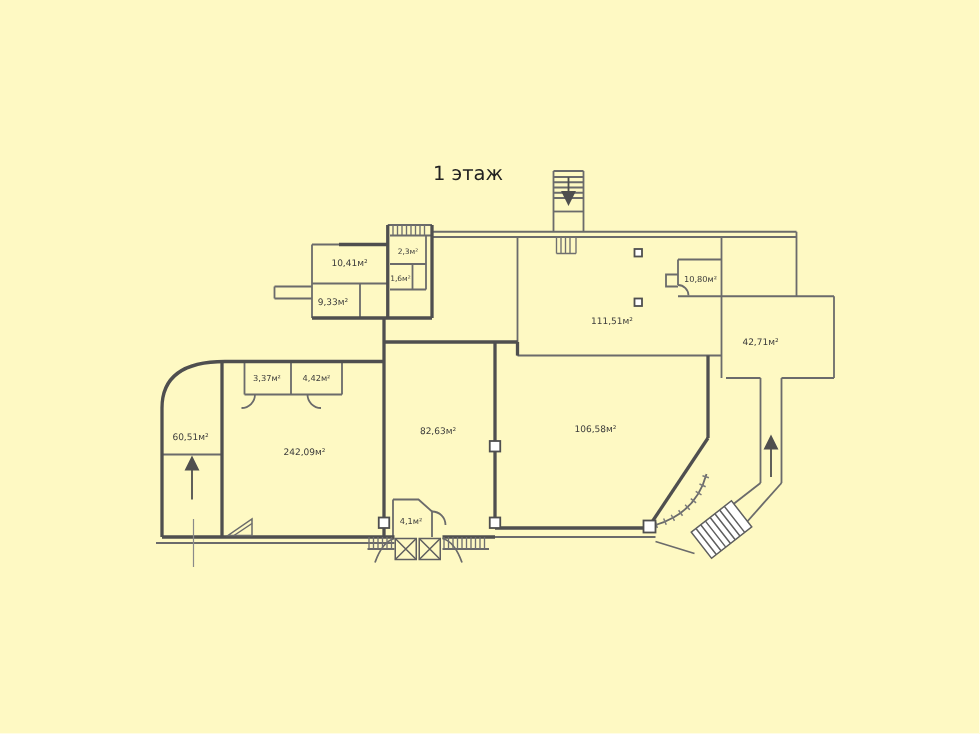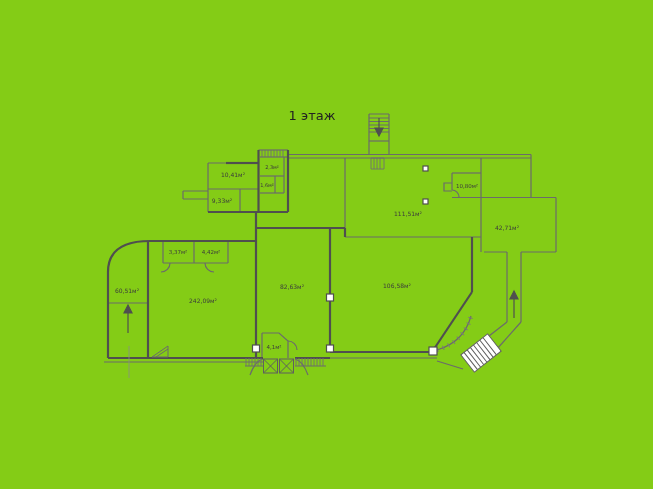--- a/index.html
+++ b/index.html
@@ -1,17 +1,17 @@
 <!DOCTYPE html>
 <html><head>
 <meta charset="utf-8">
 <style>
   html,body{margin:0;padding:0;background:#ffffff;}
   body{font-family:"DejaVu Sans", sans-serif;}
-  .stage{position:relative;width:653px;height:489px;background:#84cc16;overflow:hidden;}
+  .stage{position:relative;width:653px;height:489px;background:#fef9c3;overflow:hidden;}
   svg text{font-family:"DejaVu Sans", sans-serif;}
   .room-label{font-size:6px;fill:#3c3c3c;}
   .room-label.tiny{font-size:5px;}
   .room-label.small{font-size:5.5px;}
   .plan-title{font-size:13px;fill:#222222;}
 </style>
 </head>
 <body>
 
 <div class="stage">

